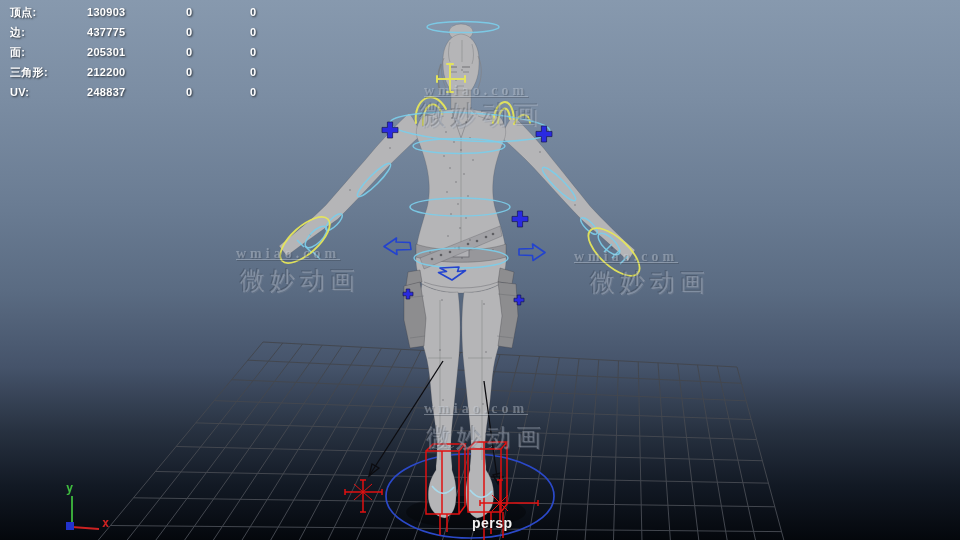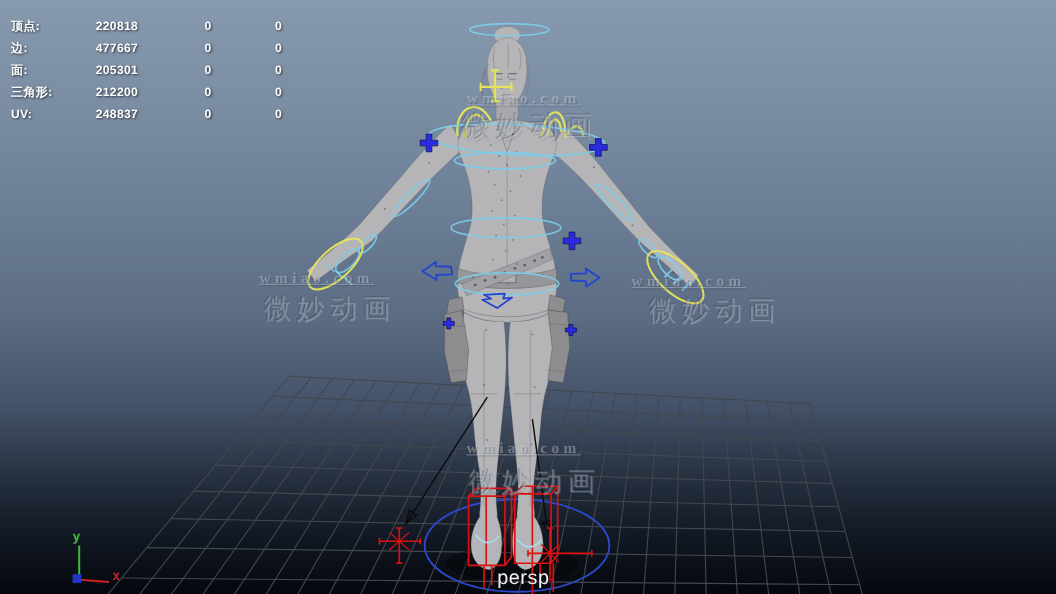--- a/index.html
+++ b/index.html
@@ -2,36 +2,36 @@
 <html style="--grid_line: #43474f; --model_gray: #b5b5b7; --holster_gray: #8d8d8f; --ctrl_cyan: #7ccde9; --ctrl_cyan_light: #a8dcee; --ctrl_yellow: #e6e65a; --ctrl_blue: #2a2ae0; --ctrl_blue_arrow: #2343cf; --ctrl_navy: #2b49c9; --ctrl_red: #e01010; --axis_y: #3fba3f; --axis_x: #cc2222; --axis_z: #2233cc; --hud_text: #ffffff;"><head>
 <meta charset="utf-8">
 <style>
   html,body{margin:0;padding:0;background:#000;}
   .stage{position:relative;width:960px;height:540px;overflow:hidden;
     font-family:"Liberation Sans",sans-serif;
     background:linear-gradient(180deg,#8799ae 0%,#7b8da3 18%,#6a7c93 38%,#5a6b82 54%,#45536a 68%,#273140 80%,#121924 90%,#04070c 100%);}
   svg.scene{position:absolute;left:0;top:0;}
 
   
-  .hud{position:absolute;left:10px;top:14px;color:var(--hud_text);font-size:11px;font-weight:bold;
+  .hud{position:absolute;left:10px;top:2px;color:var(--hud_text);font-size:11px;font-weight:bold;
     text-shadow:1px 1px 2px rgba(0,0,0,.65);letter-spacing:.3px;}
   .hud-row{height:20px;line-height:20px;position:relative;width:290px;}
   .hud-label{position:absolute;left:0;}
   .hud-v1{position:absolute;left:77px;}
   .hud-v2{position:absolute;left:176px;}
   .hud-v3{position:absolute;left:240px;}
 
   
   .wm{position:absolute;pointer-events:none;white-space:nowrap;}
   .wm-url{font-family:"Liberation Serif",serif;font-weight:bold;font-size:14px;letter-spacing:4px;
     color:rgba(210,218,228,.38);text-shadow:1px 1px 1px rgba(50,56,66,.3);text-decoration:underline;}
   .wm-cn{font-weight:normal;font-size:25px;letter-spacing:5px;color:rgba(198,206,218,.36);
     text-shadow:1px 1px 0 rgba(130,138,150,.28),-1px -1px 0 rgba(40,46,56,.28);}
 
-  .persp{position:absolute;left:452px;top:515px;color:#f2f2f2;font-size:18px;font-weight:normal;
+  .persp{position:absolute;left:472px;top:515px;color:#f2f2f2;font-size:14px;font-weight:bold;
     text-shadow:1px 1px 2px rgba(0,0,0,.75);letter-spacing:.5px;}
 
   
   .grid line{stroke:var(--grid_line);stroke-width:1;}
   .body{fill:var(--model_gray);stroke:rgba(70,72,78,.38);stroke-width:.6;}
   .bodyd{fill:#a9a9ab;stroke:rgba(70,72,78,.35);stroke-width:.5;}
   .hol{fill:var(--holster_gray);stroke:rgba(55,55,60,.5);stroke-width:.6;}
   .seam{fill:none;stroke:#55565c;stroke-width:.8;opacity:.35;}
   .crease{fill:none;stroke:#808084;stroke-width:.9;opacity:.75;}
   .cy{fill:none;stroke:var(--ctrl_cyan);stroke-width:1.5;opacity:.92;}
@@ -302,27 +302,27 @@
     <path d="M72,527 L99,529" stroke="var(--axis_x)" stroke-width="1.8" fill="none"></path>
     <rect x="66" y="522" width="8" height="8" fill="var(--axis_z)"></rect>
     <text class="ax-y" x="66" y="492">y</text>
     <text class="ax-x" x="102" y="527">x</text>
   </g>
 </svg>
 
 <div class="hud">
   <div class="hud-row">
     <span class="hud-label">顶点:</span>
-    <span class="hud-v1">220818</span>
+    <span class="hud-v1">130903</span>
     <span class="hud-v2">0</span>
     <span class="hud-v3">0</span>
   </div>
   <div class="hud-row">
     <span class="hud-label">边:</span>
-    <span class="hud-v1">477667</span>
+    <span class="hud-v1">437775</span>
     <span class="hud-v2">0</span>
     <span class="hud-v3">0</span>
   </div>
   <div class="hud-row">
     <span class="hud-label">面:</span>
     <span class="hud-v1">205301</span>
     <span class="hud-v2">0</span>
     <span class="hud-v3">0</span>
   </div>
   <div class="hud-row">

